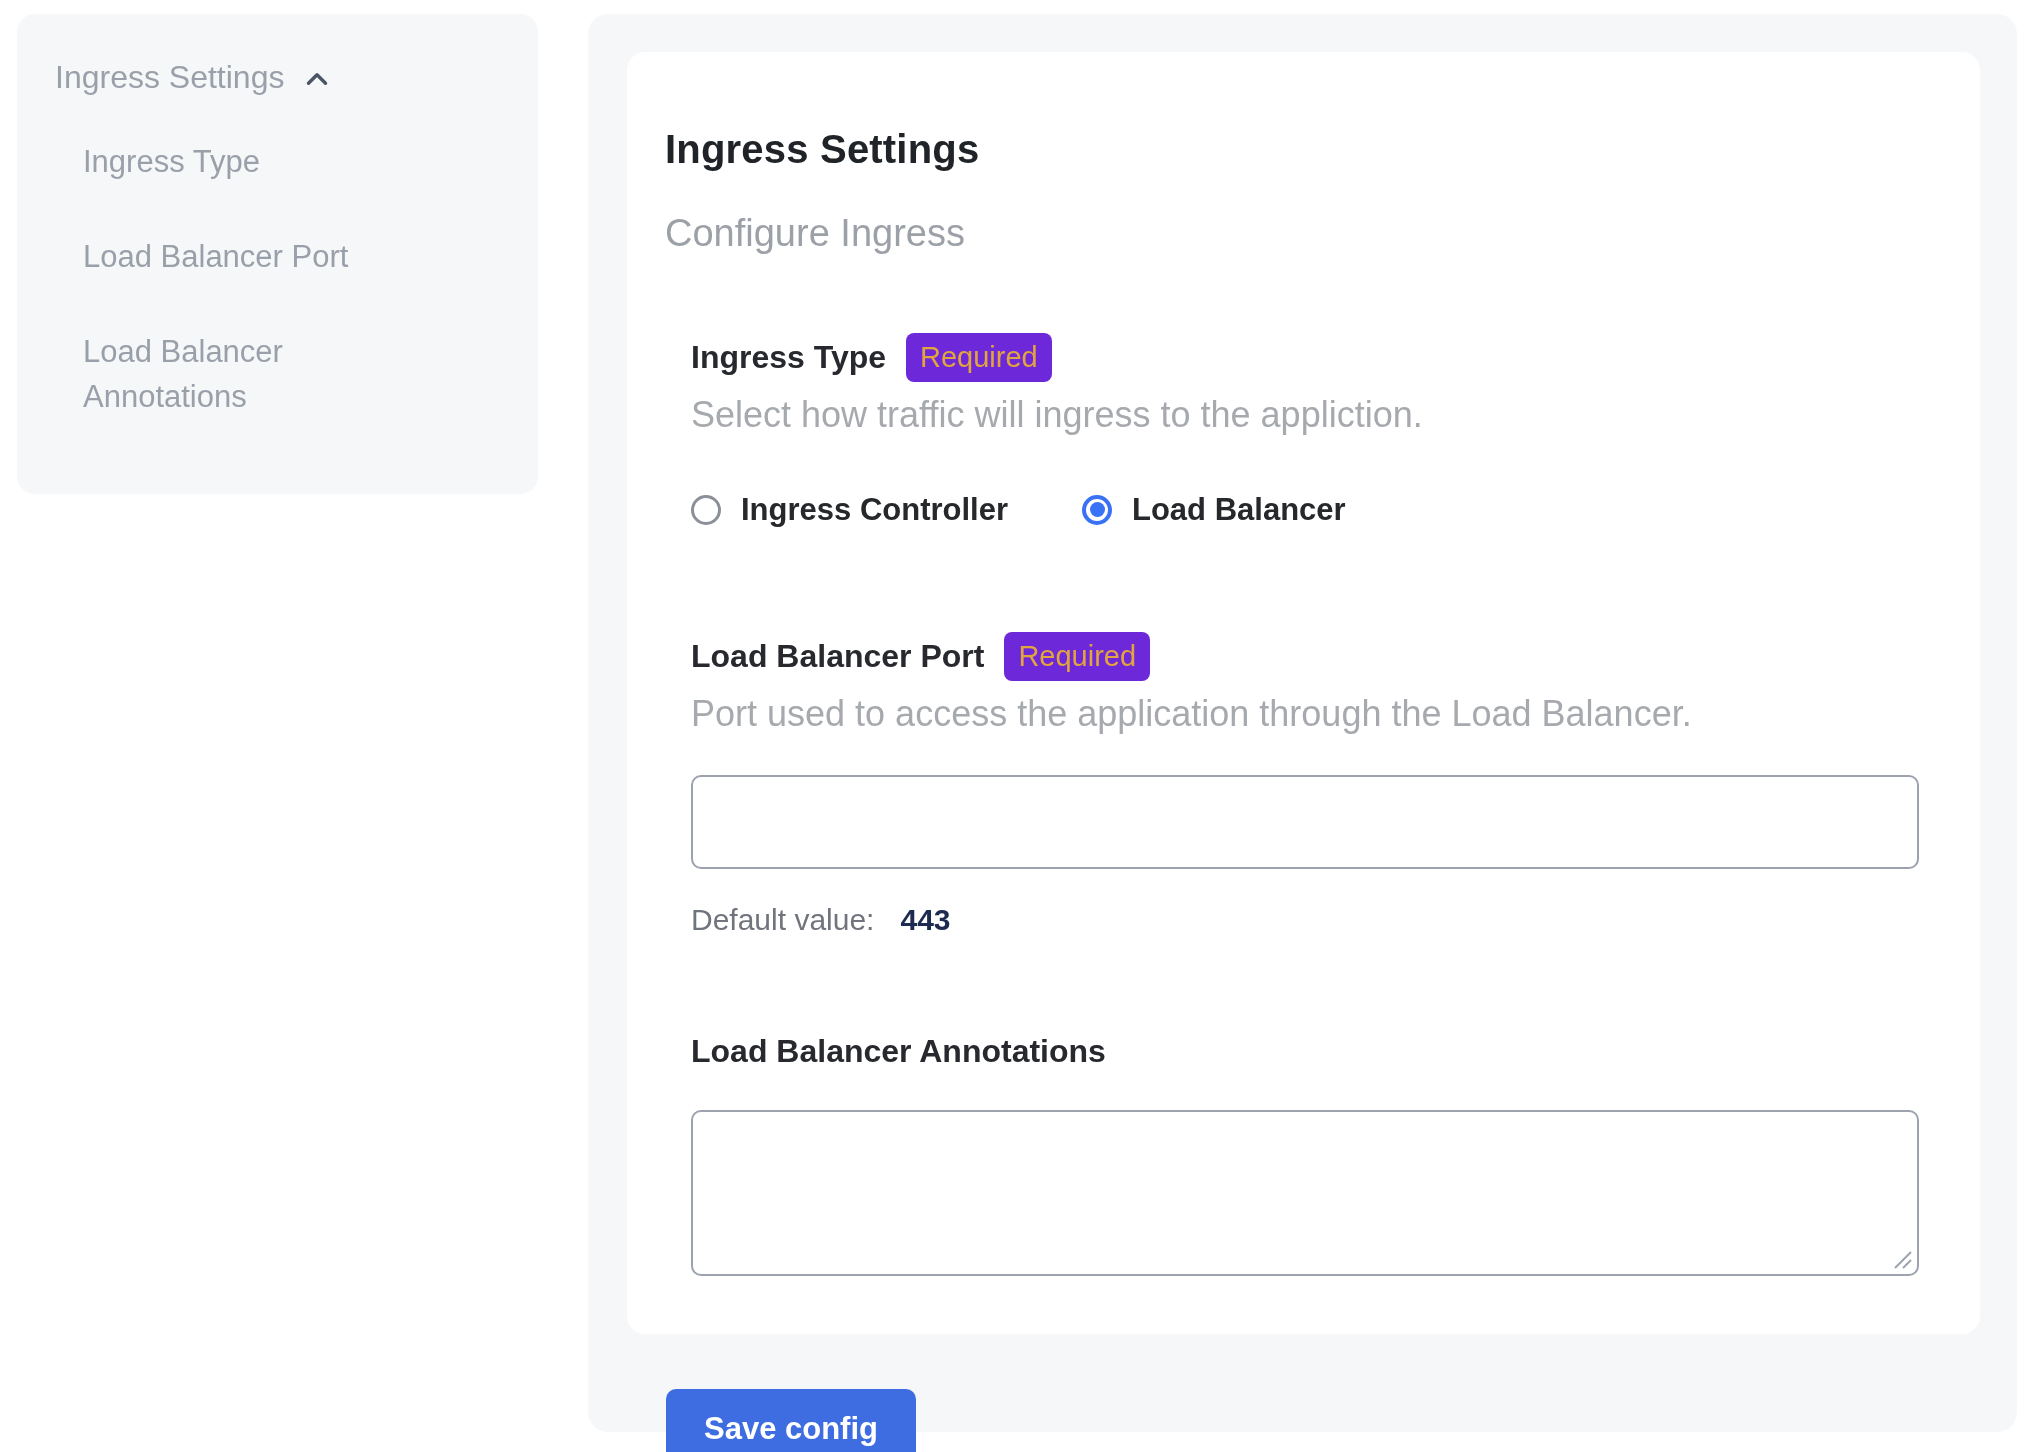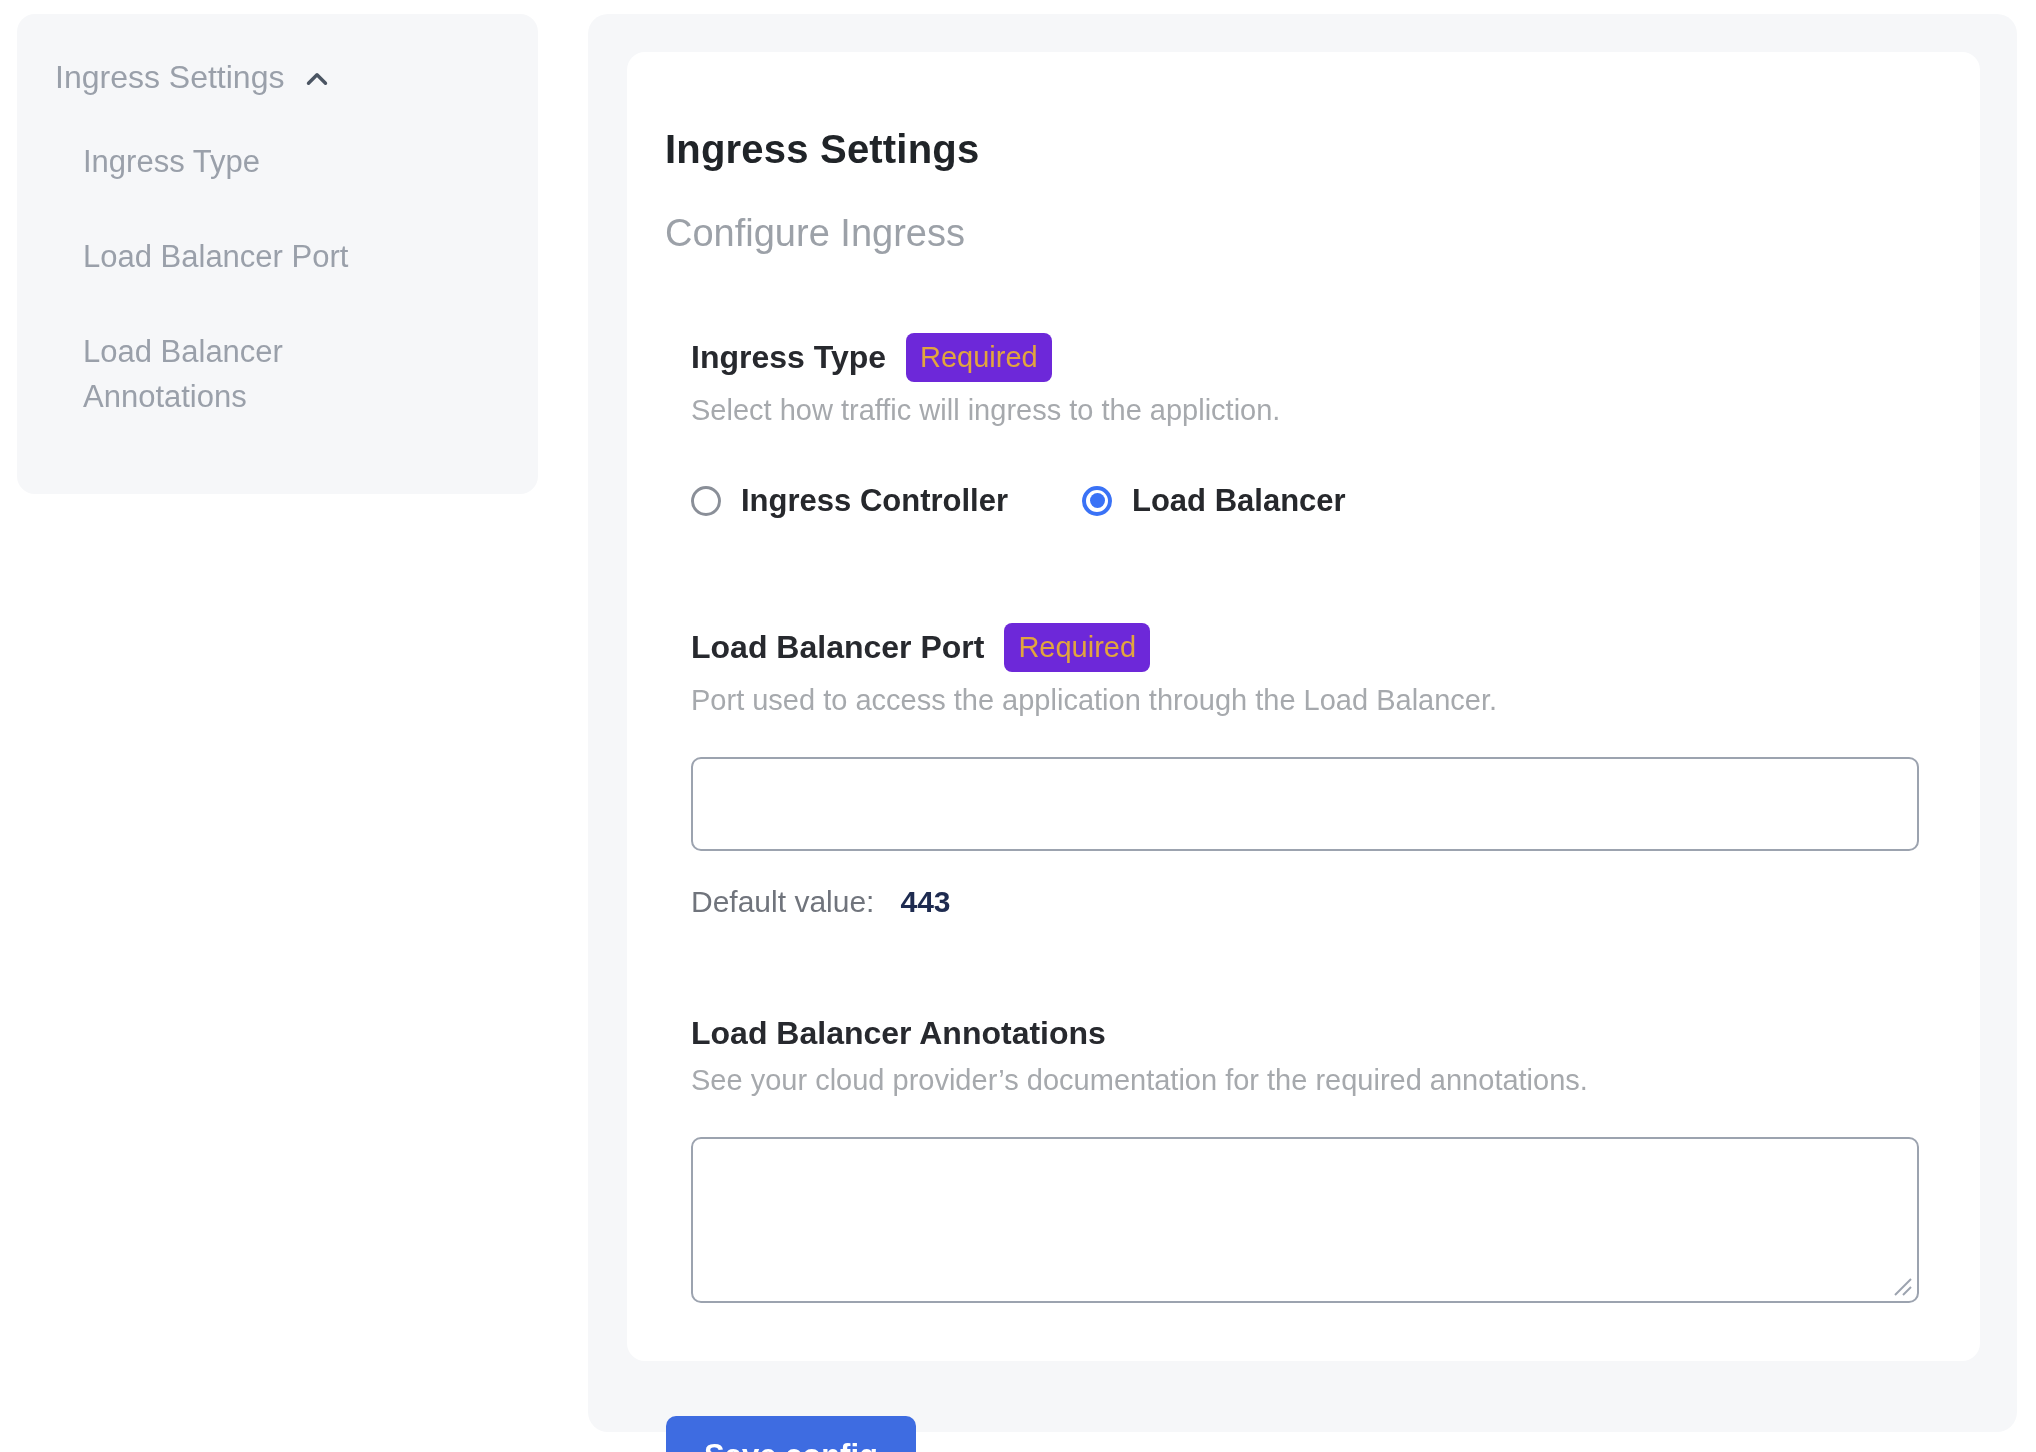--- a/index.html
+++ b/index.html
@@ -71,21 +71,21 @@
     font-size:32px;font-weight:700;color:#27292e;
   }
   .required-badge{
     background:#6d28d9;color:#e2a53d;
     font-size:29px;
     padding:8px 14px;
     border-radius:8px;
   }
   .field-desc{
     margin-top:12px;
-    font-size:29px;color:#a6a9ad;
+    font-size:36px;color:#a6a9ad;
   }
 
   
   .radio-row{
     margin-top:56px;
     display:flex;align-items:center;gap:74px;
   }
   .radio-option{display:flex;align-items:center;gap:20px;cursor:pointer;}
   .radio-circle{
     width:30px;height:30px;border-radius:50%;
@@ -208,21 +208,20 @@
       <input class="text-input" type="text" value="" style="">
       <div class="default-row">
         <span>Default value:</span><span class="default-value">443</span>
       </div>
     </div>
 
     <div class="section section-3">
       <div class="field-label-row">
         <span class="field-label">Load Balancer Annotations</span>
       </div>
-      <div class="field-desc">See your cloud provider’s documentation for the required annotations.</div>
       <div class="textarea-wrap">
         <textarea class="text-area" style=""></textarea>
         <span class="resize-handle">
           <svg viewBox="0 0 22 22" width="22" height="22" stroke="#9ca3af" stroke-width="2">
             <line x1="4" y1="20" x2="20" y2="4"></line>
             <line x1="12" y1="20" x2="20" y2="12"></line>
           </svg>
         </span>
       </div>
     </div>

